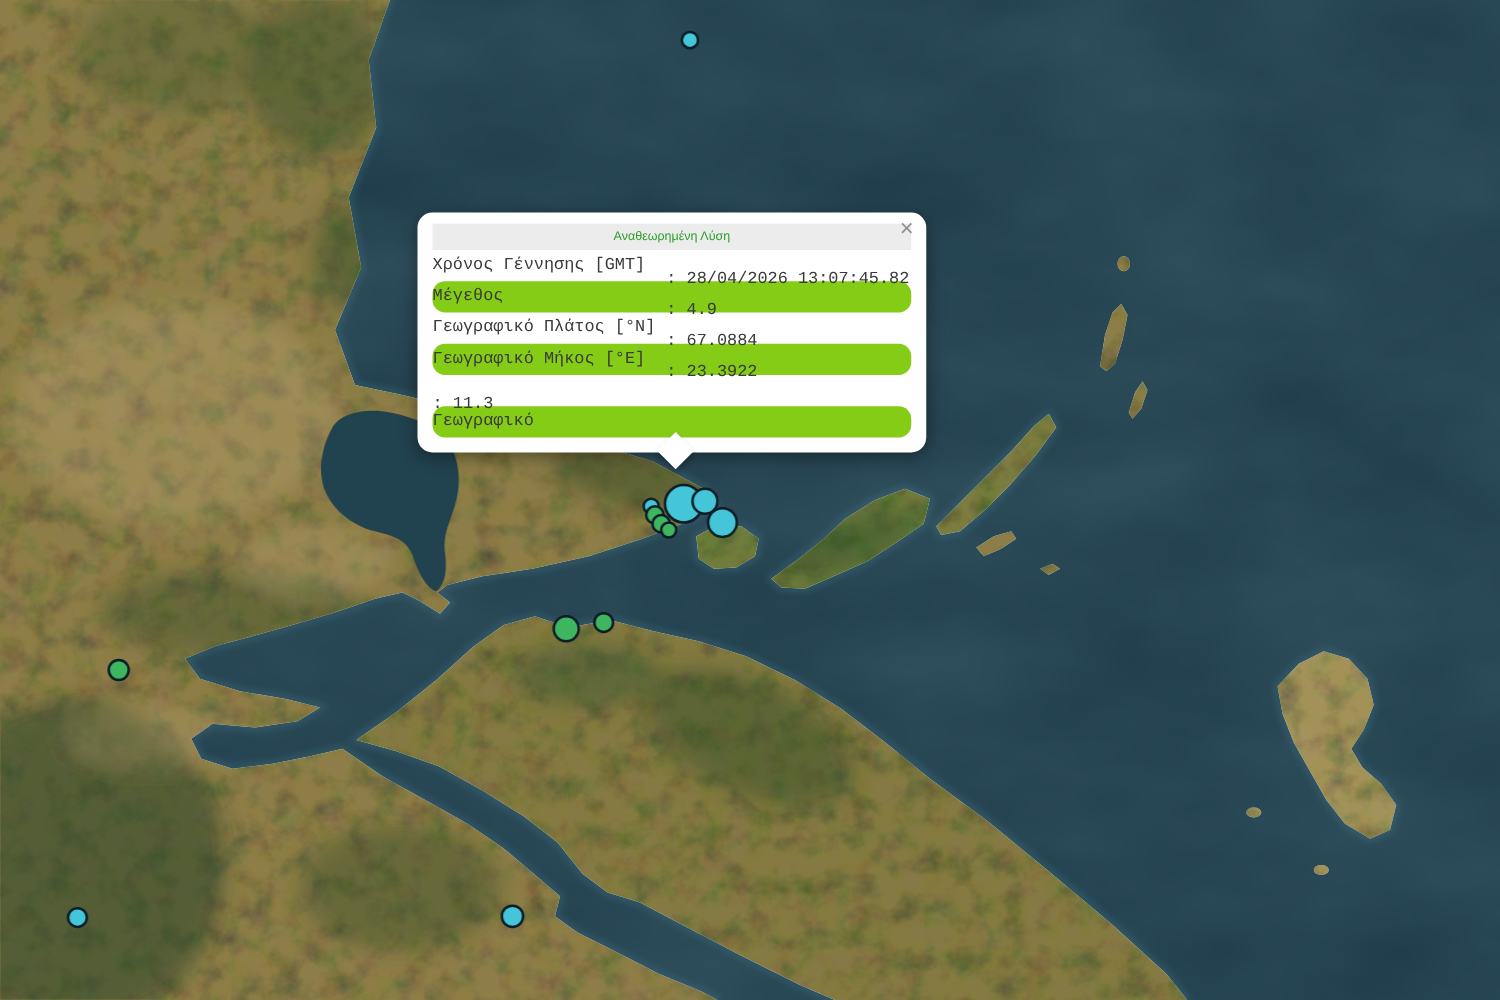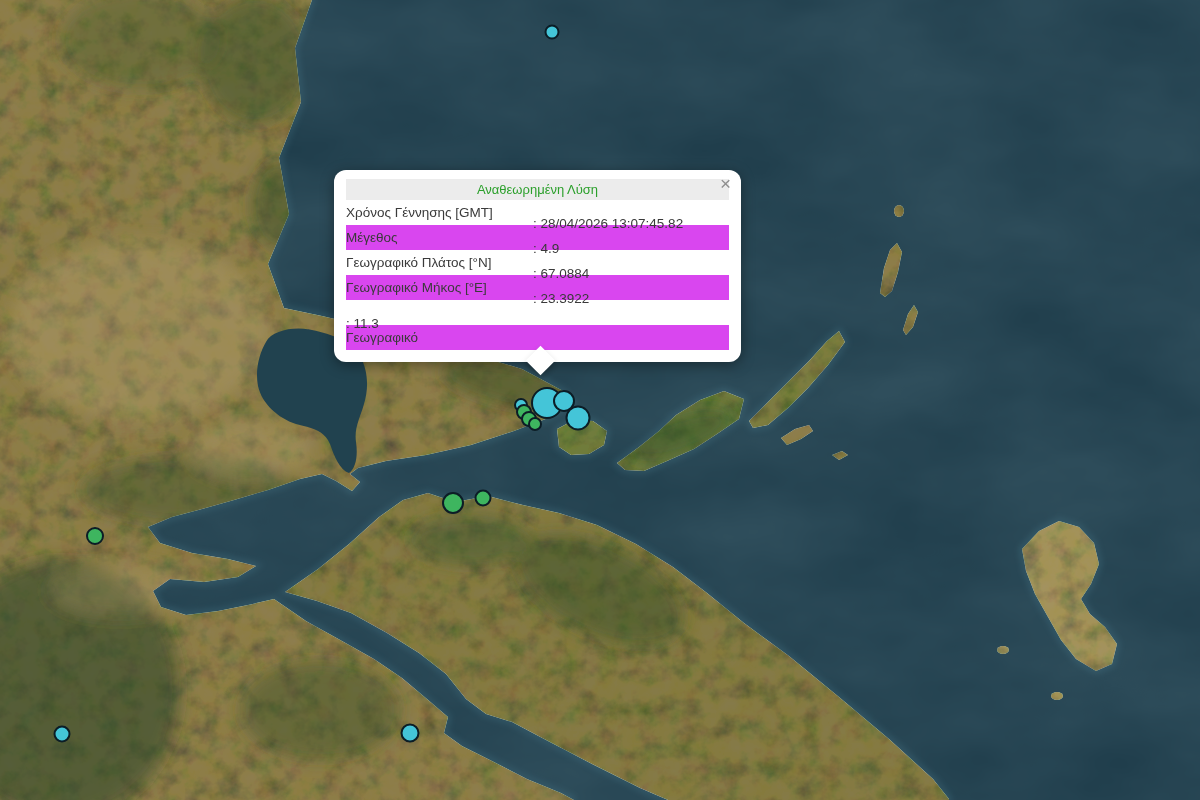--- a/index.html
+++ b/index.html
@@ -11,23 +11,23 @@
   .popup{position:absolute;left:334px;top:170px;width:407px;background:#ffffff;
     border-radius:12px;box-shadow:0 3px 14px rgba(0,0,0,.4);
     padding:9px 12px 12px 12px;box-sizing:border-box;z-index:20;
     color:#3a3a3a;font-size:13.5px;}
   .popup-tail{position:absolute;left:196px;bottom:-9px;width:21px;height:21px;
     background:#ffffff;transform:rotate(45deg);box-shadow:3px 3px 6px rgba(0,0,0,.25);}
   .popup-close{position:absolute;top:2px;right:8px;border:none;background:none;
     color:#8f8f8f;font-size:19px;line-height:19px;cursor:pointer;padding:2px;
     font-family:"Liberation Sans",sans-serif;}
   .popup-title{height:21px;line-height:21px;text-align:center;background:#ececec;
-    color:#2ca02c;font-size:13px;}
-  .popup-row{display:flex;height:25px;line-height:25px;}
-  .popup-row.shaded{background:#d946ef;}
+    color:#2ca02c;font-size:10px;}
+  .popup-row{display:flex;height:25px;line-height:25px;font-family:Liberation Mono, monospace;}
+  .popup-row.shaded{background:#84cc16;border-radius:10px;}
   .popup-row .lbl{width:187px;flex:0 0 187px;white-space:nowrap;overflow:hidden;}
   .popup-row .val{flex:1;white-space:nowrap;margin-top:11px;}
   .popup-footer{height:26px;line-height:28px;white-space:nowrap;}
   .popup-footer a{color:#2f89c5;text-decoration:none;cursor:pointer;}
 </style>
 </head>
 <body>
 
 <div id="map-root">
 

